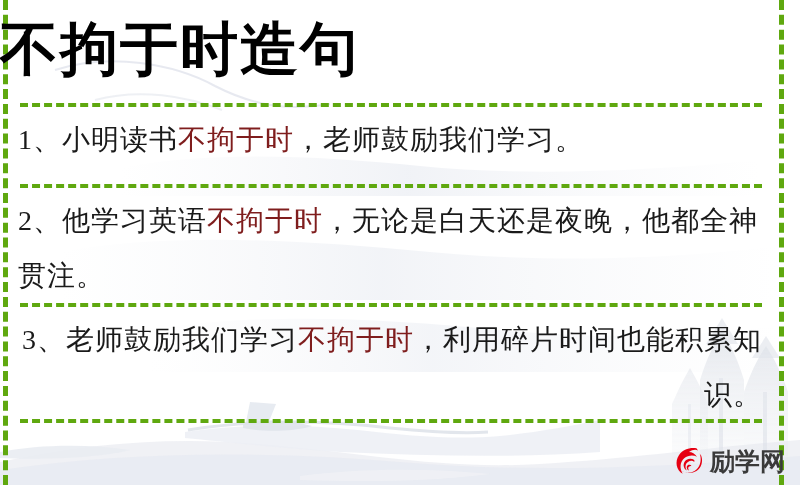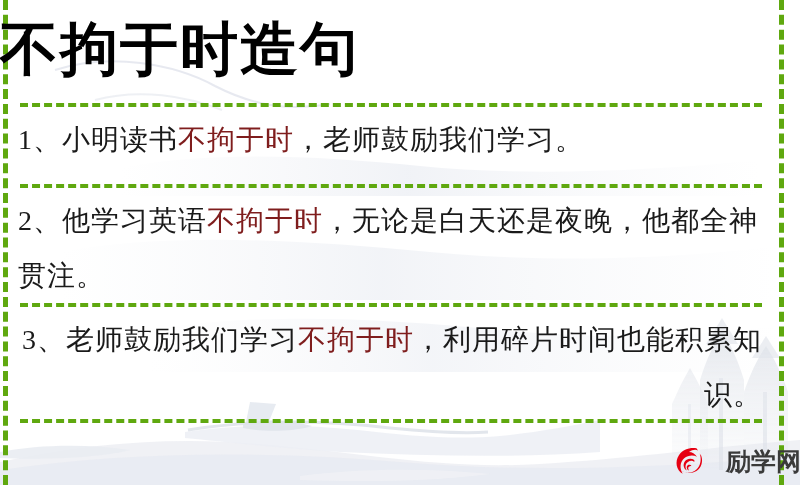--- a/index.html
+++ b/index.html
@@ -88,21 +88,20 @@
 
   
   .logo {
     position: absolute;
     left: 672px;
     top: 441px;
     height: 40px;
     display: flex;
     align-items: center;
     z-index: 7;
-    gap: 16px;
   }
   .logo-mark {
     width: 34px;
     height: 34px;
     margin-right: 4px;
     flex: 0 0 auto;
   }
   .logo-text {
     font-family: "Liberation Sans", "DejaVu Sans", sans-serif;
     font-size: 25px;

